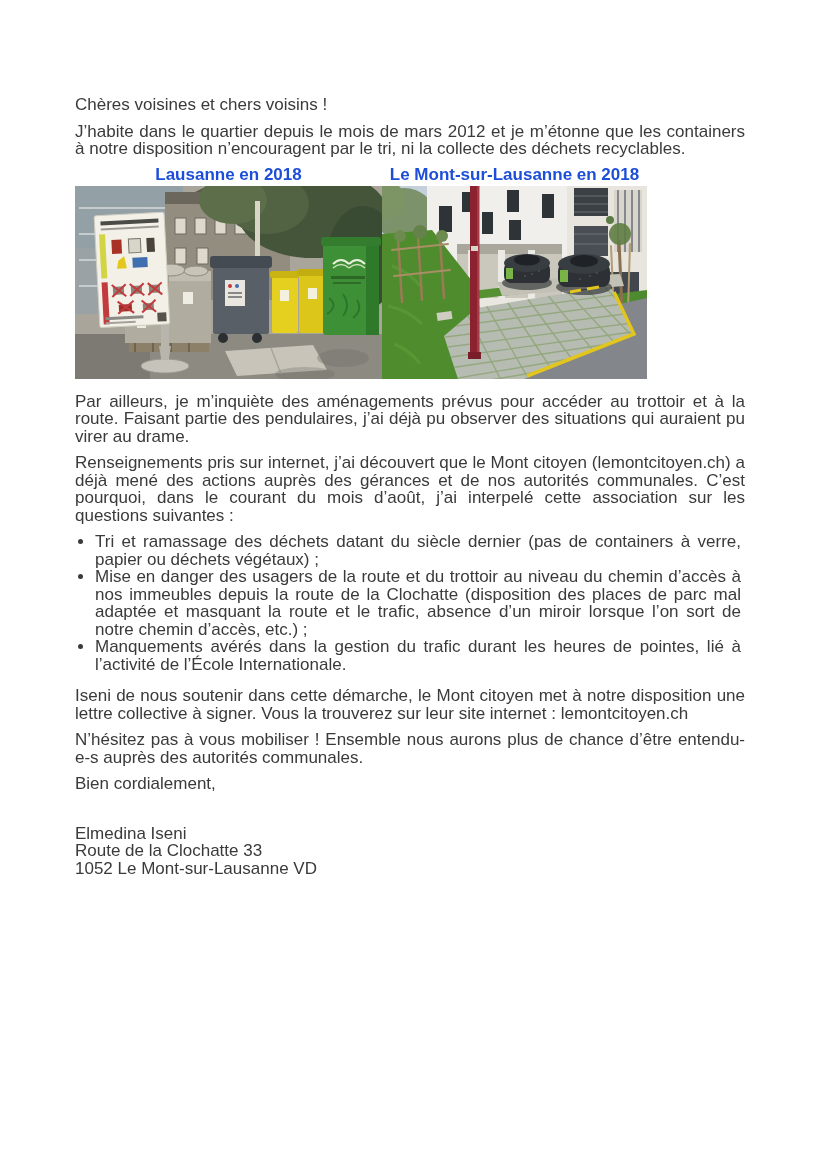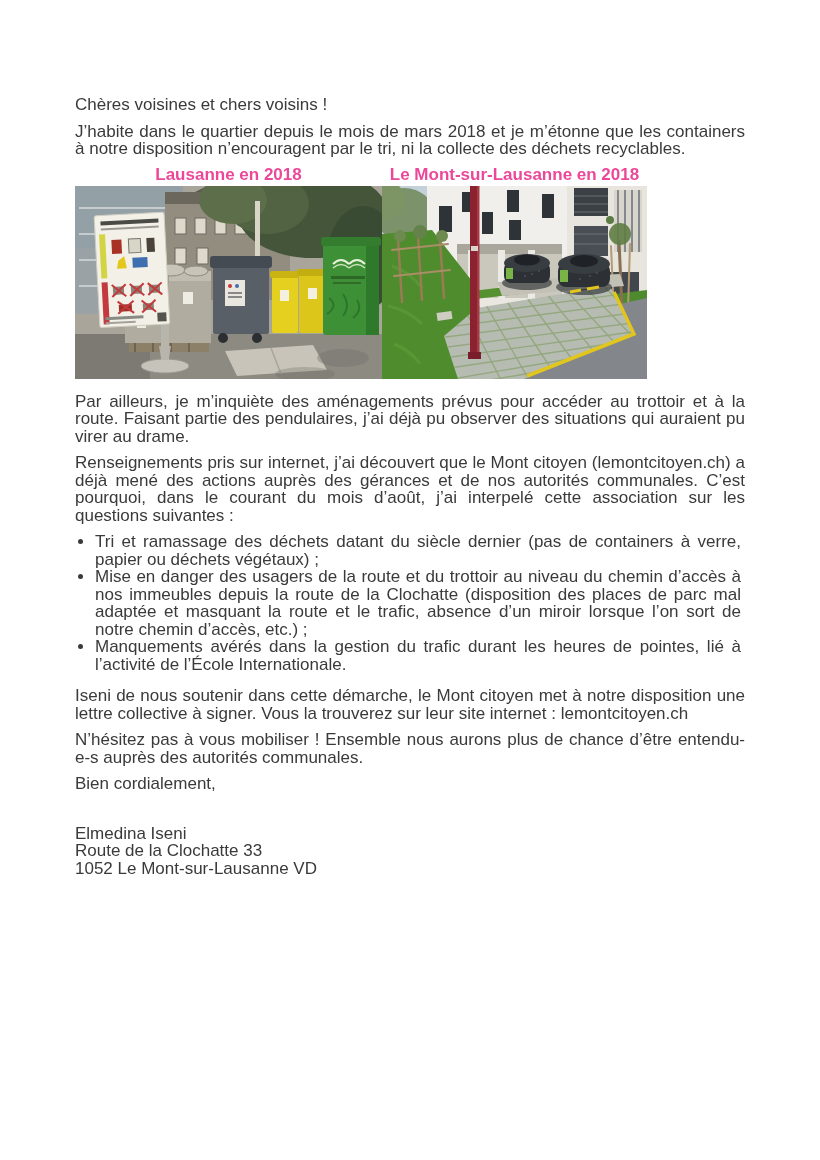--- a/index.html
+++ b/index.html
@@ -32,39 +32,39 @@
   }
   .figures{
     display:flex;
     margin:9px 0 14px 0;
   }
   .figure-left{width:307px;margin-left:15px;}
   .figure-right{width:265px;margin-left:50px;}
   .figcap{
     font-weight:bold;
     text-align:center;
-    color:#ec4899;
+    color:#1d4ed8;
     margin-bottom:4px;
     line-height:15px;
   }
   .photo{display:block;}
   .closing{margin-top:14px;}
   .signature{margin-top:32px;}
   .signature div{line-height:17.5px;}
 </style>
 </head>
 <body>
 
 <div class="page">
   <div class="content">
 
     <p class="nj">Chères voisines et chers voisins !</p>
 
 
-    <p>J’habite dans le quartier depuis le mois de mars 2018 et je m’étonne que les containers à notre disposition n’encouragent par le tri, ni la collecte des déchets recyclables.</p>
+    <p>J’habite dans le quartier depuis le mois de mars 2012 et je m’étonne que les containers à notre disposition n’encouragent par le tri, ni la collecte des déchets recyclables.</p>
 
     <div class="figures">
 
       <figure class="figure-left" style="margin:0">
         <div class="figcap">Lausanne en 2018</div>
         <svg class="photo" width="307" height="193" viewBox="0 0 307 193">
 
           <rect width="307" height="193" fill="#a9a59b"></rect>
           <g>
             <rect x="0" y="0" width="108" height="128" fill="#9aa2a6"></rect>

